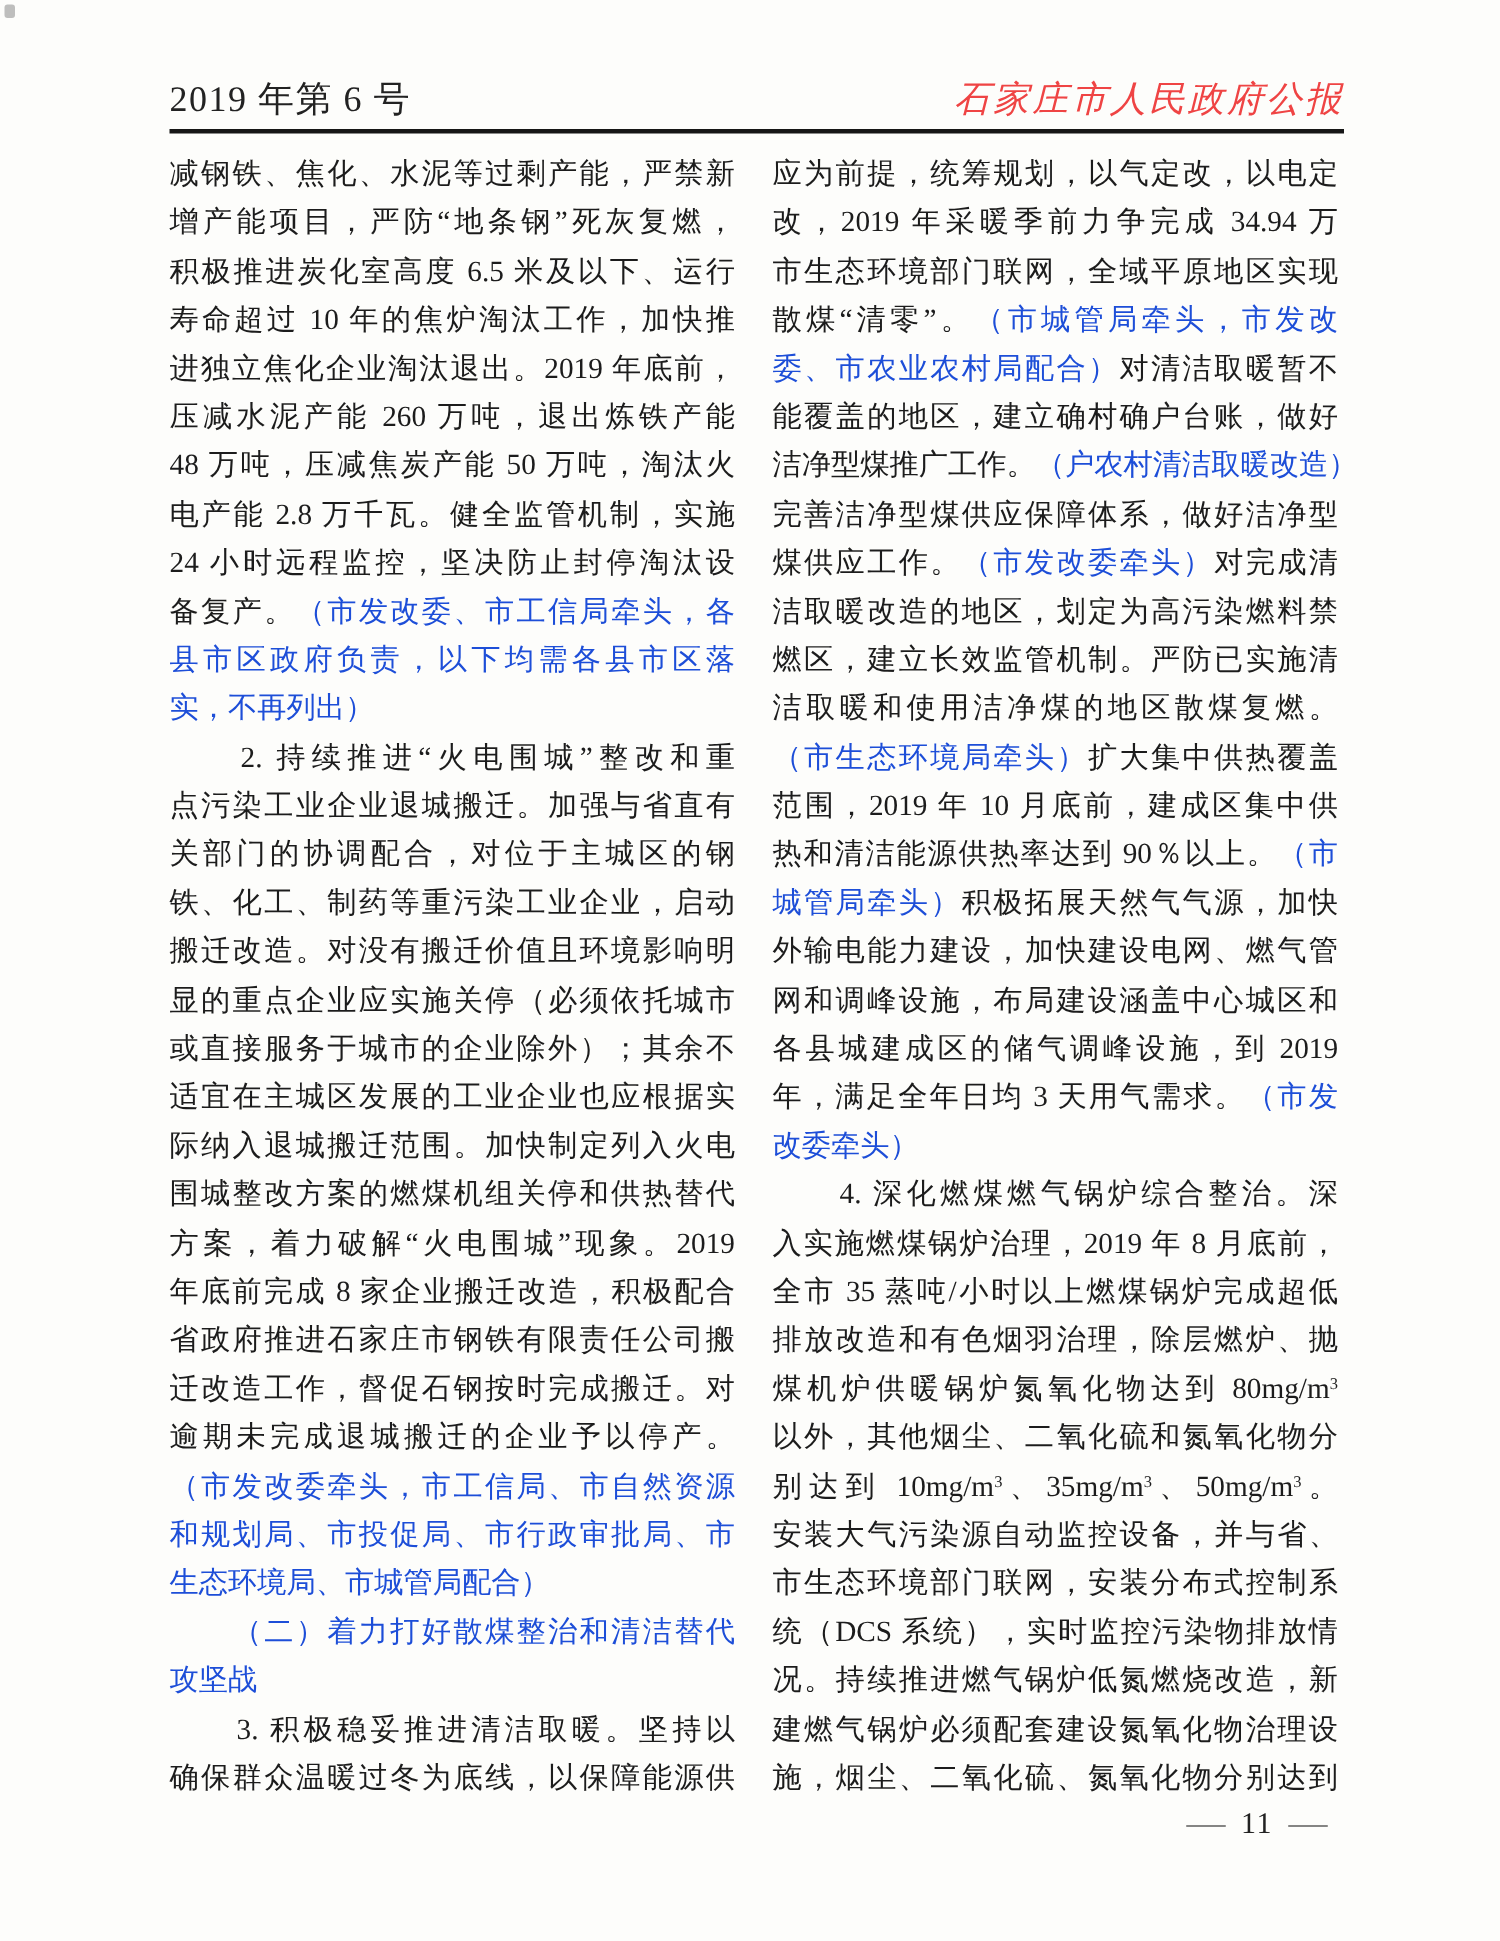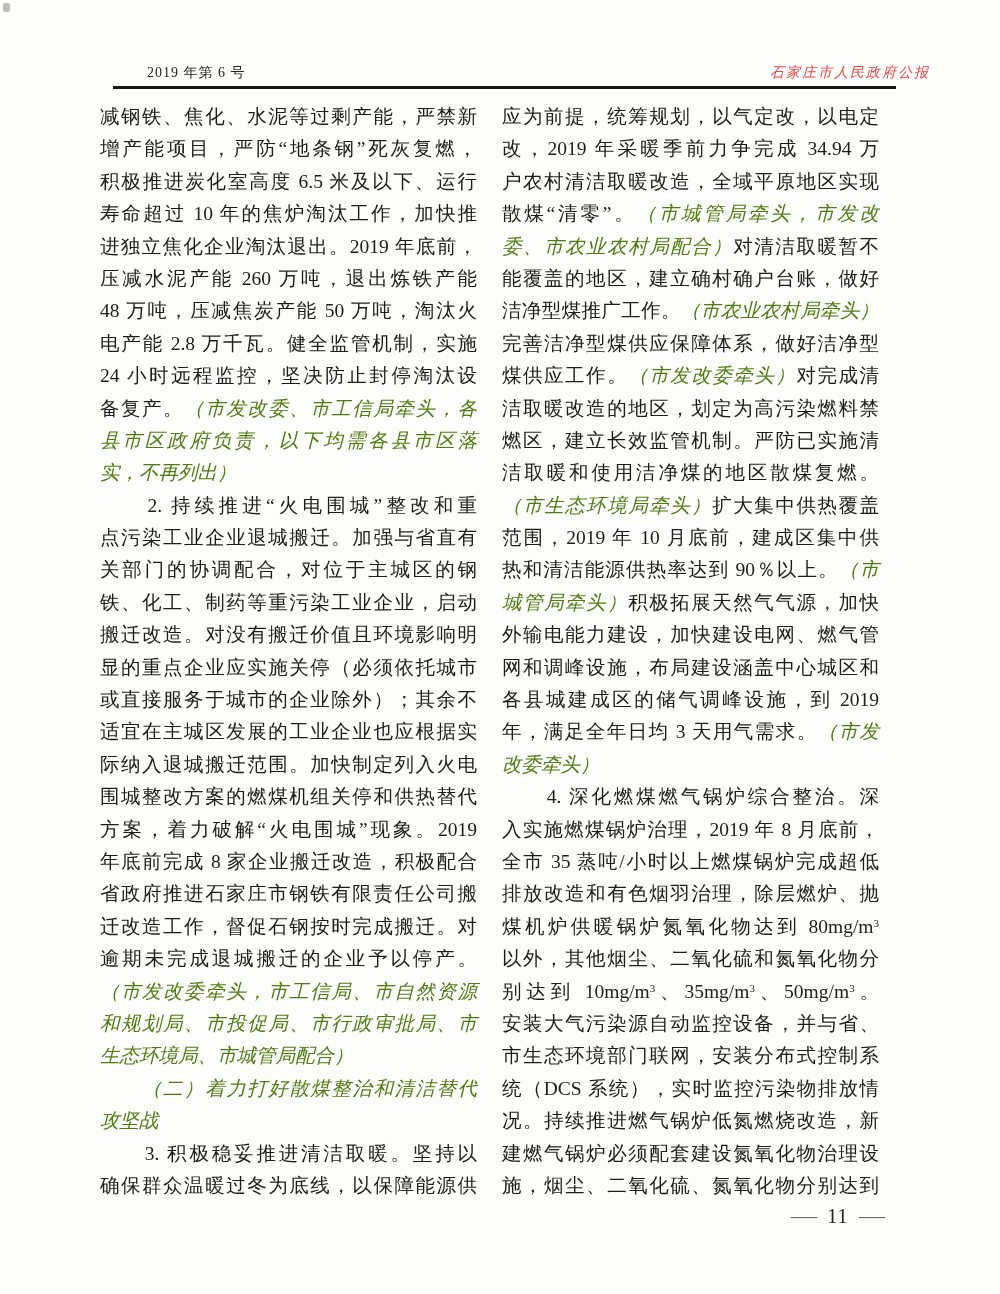--- a/index.html
+++ b/index.html
@@ -9,42 +9,42 @@
     font-family:"Liberation Serif","DejaVu Serif",serif;
     color:#1e1e1e;
     position:relative;
     overflow:hidden;
   }
   .page{position:absolute;inset:0;}
   .scan-mark{position:absolute;left:3px;top:3px;width:7px;height:9px;background:#8a8a8a;opacity:.55;border-radius:2px;}
   .header{
     position:absolute;left:113px;width:783px;top:48px;height:34px;
     display:flex;justify-content:space-between;align-items:flex-end;
-    font-size:14px;color:#222;margin-left:34px;
+    font-size:24px;color:#222;
   }
   .header .issue{letter-spacing:1px;}
   .header .gazette{font-style:italic;letter-spacing:2px;color:#ef4444;}
   .rule{
     position:absolute;left:113px;width:783px;top:86px;height:3px;background:#161616;
   }
   .columns{
-    position:absolute;left:100px;top:101px;width:783px;
+    position:absolute;left:113px;top:101px;width:783px;
     display:flex;gap:25px;
   }
   .col{width:377px;}
   .line{
     height:32.4px;line-height:32.4px;
     font-size:19.5px;
     text-align:justify;text-align-last:justify;
     white-space:nowrap;
     color:#1c1c1c;
     overflow:visible;
   }
   .line.no-fill{text-align:right;text-align-last:left;}
-  .kai{font-style:italic;color:#4d7c0f;}
+  .kai{color:#1d4ed8;}
   sup.s3{font-size:11px;line-height:0;vertical-align:6px;letter-spacing:0;}
   .footer{
     position:absolute;top:1200px;left:778px;width:120px;height:32px;
     display:flex;align-items:center;justify-content:center;gap:13px;
     font-size:20px;color:#222;
   }
   .footer .dash{color:#606060;transform:scaleX(1.3);display:inline-block;}
   .footer .num{letter-spacing:1px;}
 </style>
 </head>
@@ -93,25 +93,25 @@
         <div class="line"><span class="kai">和规划局、市投促局、市行政审批局、市</span></div>
         <div class="line no-fill"><span class="kai">生态环境局、市城管局配合）</span></div>
         <div class="line"><span class="kai">　　（二）着力打好散煤整治和清洁替代</span></div>
         <div class="line no-fill"><span class="kai">攻坚战</span></div>
         <div class="line"><span>　　3. 积极稳妥推进清洁取暖。坚持以</span></div>
         <div class="line"><span>确保群众温暖过冬为底线，以保障能源供</span></div>
       </div>
     <div class="col">
         <div class="line"><span>应为前提，统筹规划，以气定改，以电定</span></div>
         <div class="line"><span>改，2019 年采暖季前力争完成 34.94 万</span></div>
-        <div class="line"><span>户农村清洁取暖改造，全域平原地区实现</span></div>
+        <div class="line"><span>市生态环境部门联网，全域平原地区实现</span></div>
         <div class="line"><span>散煤“清零”。</span><span class="kai">（市城管局牵头，市发改</span></div>
         <div class="line"><span class="kai">委、市农业农村局配合）</span><span>对清洁取暖暂不</span></div>
         <div class="line"><span>能覆盖的地区，建立确村确户台账，做好</span></div>
-        <div class="line"><span>洁净型煤推广工作。</span><span class="kai">（市农业农村局牵头）</span></div>
+        <div class="line"><span>洁净型煤推广工作。</span><span class="kai">（户农村清洁取暖改造）</span></div>
         <div class="line"><span>完善洁净型煤供应保障体系，做好洁净型</span></div>
         <div class="line"><span>煤供应工作。</span><span class="kai">（市发改委牵头）</span><span>对完成清</span></div>
         <div class="line"><span>洁取暖改造的地区，划定为高污染燃料禁</span></div>
         <div class="line"><span>燃区，建立长效监管机制。严防已实施清</span></div>
         <div class="line"><span>洁取暖和使用洁净煤的地区散煤复燃。</span></div>
         <div class="line"><span class="kai">（市生态环境局牵头）</span><span>扩大集中供热覆盖</span></div>
         <div class="line"><span>范围，2019 年 10 月底前，建成区集中供</span></div>
         <div class="line"><span>热和清洁能源供热率达到 90％以上。</span><span class="kai">（市</span></div>
         <div class="line"><span class="kai">城管局牵头）</span><span>积极拓展天然气气源，加快</span></div>
         <div class="line"><span>外输电能力建设，加快建设电网、燃气管</span></div>

